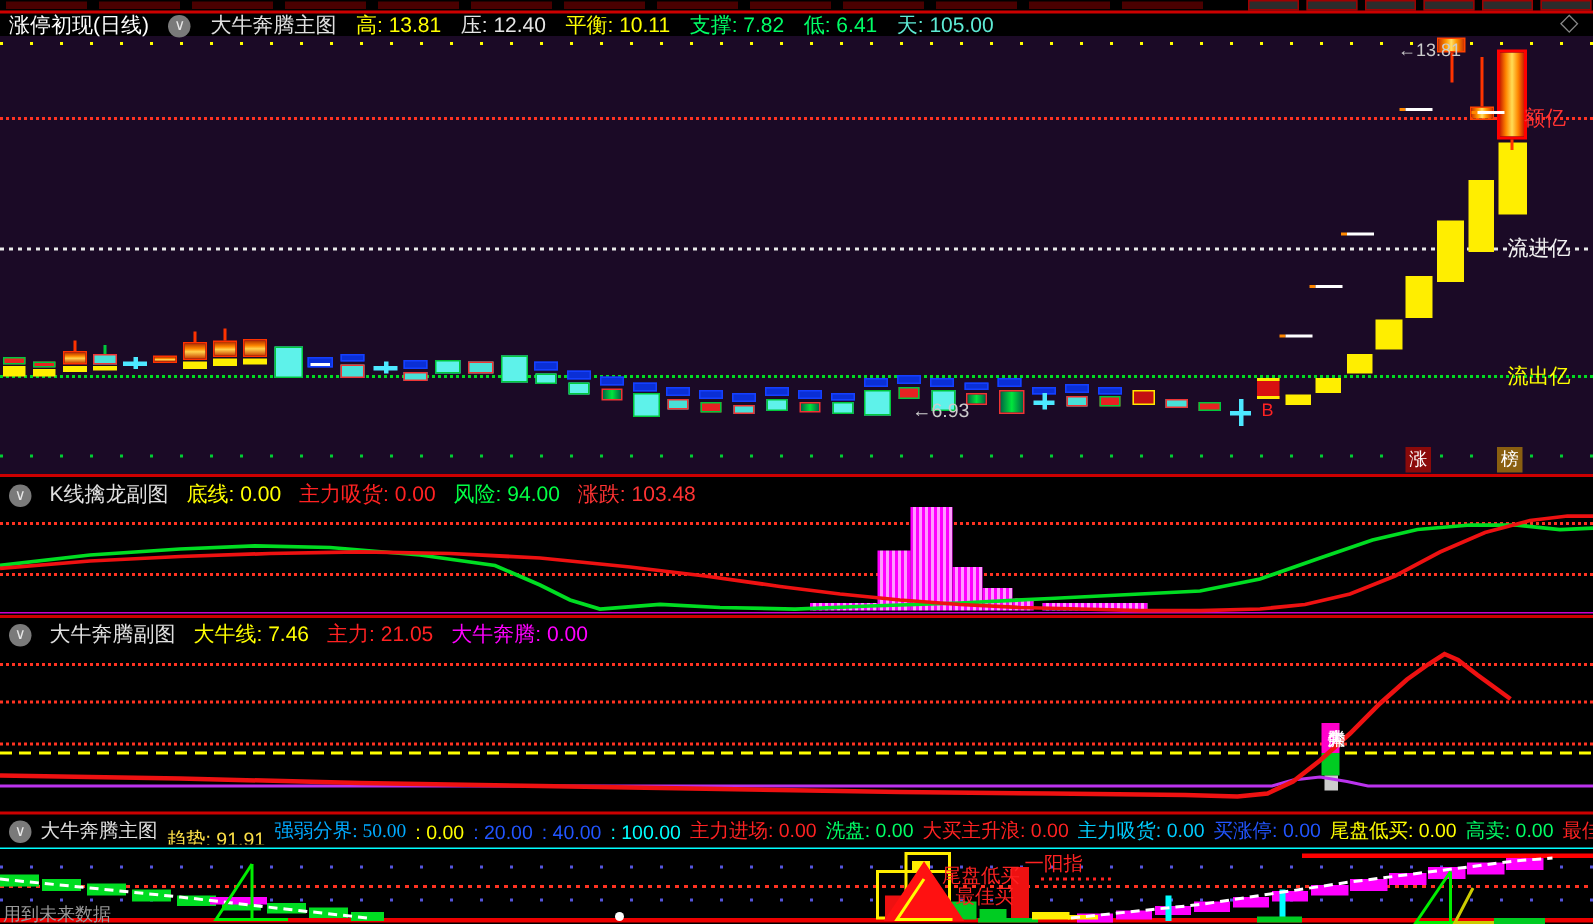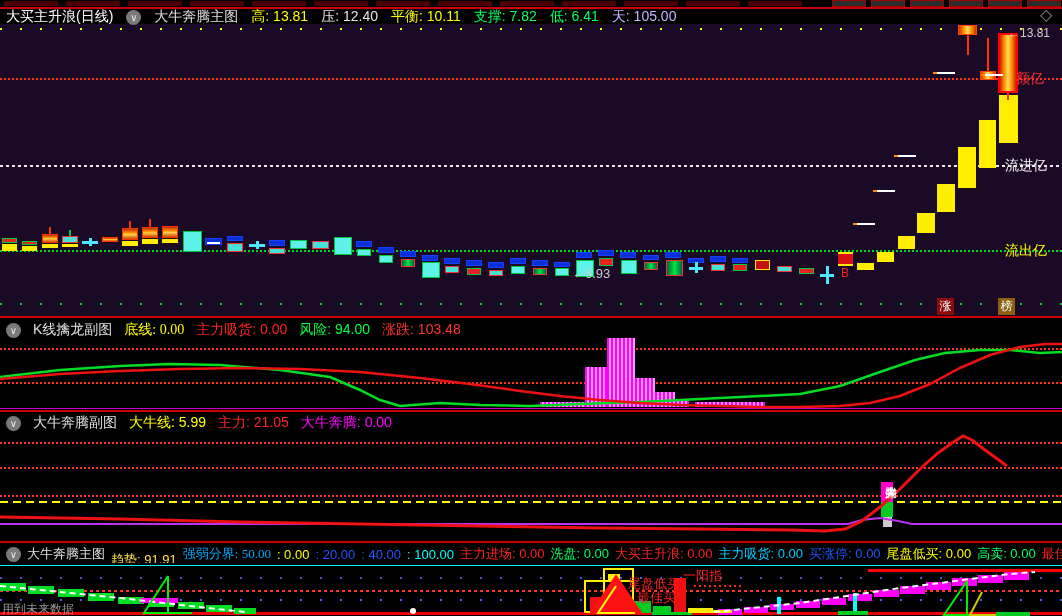--- a/index.html
+++ b/index.html
@@ -48,42 +48,42 @@
       <div style="position: absolute; left: 748px; top: 1px; width: 54px; height: 5px; background: rgb(74, 0, 0);"></div>
       <div style="position: absolute; left: 832px; top: 0px; width: 34px; height: 7px; background: rgb(44, 44, 44); border: 1px solid rgb(160, 0, 0);"></div>
       <div style="position: absolute; left: 871px; top: 0px; width: 34px; height: 7px; background: rgb(44, 44, 44); border: 1px solid rgb(160, 0, 0);"></div>
       <div style="position: absolute; left: 910px; top: 0px; width: 34px; height: 7px; background: rgb(44, 44, 44); border: 1px solid rgb(160, 0, 0);"></div>
       <div style="position: absolute; left: 949px; top: 0px; width: 34px; height: 7px; background: rgb(44, 44, 44); border: 1px solid rgb(160, 0, 0);"></div>
       <div style="position: absolute; left: 988px; top: 0px; width: 34px; height: 7px; background: rgb(44, 44, 44); border: 1px solid rgb(160, 0, 0);"></div>
       <div style="position: absolute; left: 1027px; top: 0px; width: 34px; height: 7px; background: rgb(44, 44, 44); border: 1px solid rgb(160, 0, 0);"></div>
     </div>
   <div id="main-bg" class="abs" style="left: 0px; top: 24px; width: 1062px; height: 292px; background: rgb(27, 10, 38);"></div>
   <div id="hdr-main" class="fieldrow" style="left:6px;top:8px;height:18px;gap:13px;font-size:14px;width:1056px;">
-      <span style="color: rgb(255, 255, 255);">大买主升浪(日线)</span>
+      <span style="color: rgb(255, 255, 255);">涨停初现(日线)</span>
       <span class="chev">∨</span>
       <span style="color: rgb(224, 224, 224);">大牛奔腾主图</span>
       <span style="color: rgb(255, 255, 0);">高: 13.81</span>
       <span style="color: #e5e5e5;">压: 12.40</span>
       <span style="color: rgb(255, 255, 0);">平衡: 10.11</span>
       <span style="color: rgb(0, 255, 102);">支撑: 7.82</span>
       <span style="color: rgb(0, 255, 102);">低: 6.41</span>
-      <span style="color: #c4b5fd;">天: 105.00</span>
+      <span style="color: #5eead4;">天: 105.00</span>
     </div>
   <div id="hdr-p2" class="fieldrow" style="left:6px;top:321px;height:18px;gap:12px;font-size:14px;width:1056px;">
       <span class="chev">∨</span>
       <span style="color: rgb(224, 224, 224);">K线擒龙副图</span>
-      <span style="color: rgb(255, 255, 0); font-family: Liberation Serif, serif;">底线: 0.00</span>
+      <span style="color: rgb(255, 255, 0);">底线: 0.00</span>
       <span style="color: rgb(255, 34, 34);">主力吸货: 0.00</span>
       <span style="color: rgb(0, 255, 68);">风险: 94.00</span>
       <span style="color: rgb(255, 51, 51);">涨跌: 103.48</span>
     </div>
   <div id="hdr-p3" class="fieldrow" style="left:6px;top:414px;height:18px;gap:12px;font-size:14px;width:1056px;">
       <span class="chev">∨</span>
       <span style="color: rgb(224, 224, 224);">大牛奔腾副图</span>
-      <span style="color: rgb(255, 255, 0);">大牛线: 5.99</span>
+      <span style="color: rgb(255, 255, 0);">大牛线: 7.46</span>
       <span style="color: rgb(255, 34, 34);">主力: 21.05</span>
       <span style="color: rgb(255, 0, 255);">大牛奔腾: 0.00</span>
     </div>
   <div id="hdr-p4" class="fieldrow" style="left:6px;top:545px;height:18px;gap:6px;font-size:13px;width:1056px;">
       <span class="chev">∨</span>
       <span style="color: rgb(224, 224, 224);">大牛奔腾主图</span>
       <span style="color: #fde047; margin-top: 12px;">趋势: 91.91</span>
       <span style="color: rgb(0, 170, 255); font-family: Liberation Serif, serif;">强弱分界: 50.00</span>
       <span style="color: rgb(255, 255, 0);">: 0.00</span>
       <span style="color: rgb(34, 85, 255);">: 20.00</span>
@@ -203,22 +203,22 @@
     <div style="position: absolute; left: 877px; top: 190px; width: 18px; height: 2px; background: rgb(255, 255, 255);"></div>
     <div style="position: absolute; left: 894px; top: 155px; width: 4px; height: 2px; background: rgb(255, 136, 0);"></div>
     <div style="position: absolute; left: 898px; top: 155px; width: 18px; height: 2px; background: rgb(255, 255, 255);"></div>
     <div style="position: absolute; left: 933px; top: 72px; width: 4px; height: 2px; background: rgb(255, 136, 0);"></div>
     <div style="position: absolute; left: 937px; top: 72px; width: 18px; height: 2px; background: rgb(255, 255, 255);"></div>
     <div style="position: absolute; left: 981px; top: 74px; width: 4px; height: 2px; background: rgb(255, 136, 0);"></div>
     <div style="position: absolute; left: 985px; top: 74px; width: 18px; height: 2px; background: rgb(255, 255, 255);"></div>
     <div style="position: absolute; left: 1016px; top: 70px; color: rgb(255, 51, 51); font-size: 14px; white-space: nowrap;">额亿</div>
     <div style="position: absolute; left: 1005px; top: 157px; color: rgb(240, 240, 240); font-size: 14px; white-space: nowrap;">流进亿</div>
     <div style="position: absolute; left: 1005px; top: 242px; color: rgb(255, 255, 0); font-size: 14px; white-space: nowrap;">流出亿</div>
-    <div style="position: absolute; left: 1008px; top: 26px; color: rgb(204, 204, 204); font-size: 12px; white-space: nowrap;">←13.81</div>
-    <div style="position: absolute; left: 572px; top: 266px; color: rgb(204, 204, 204); font-size: 13px; white-space: nowrap;">←6.93</div>
+    <div style="position: absolute; left: 932px; top: 26px; color: rgb(204, 204, 204); font-size: 12px; white-space: nowrap;">←13.81</div>
+    <div style="position: absolute; left: 608px; top: 266px; color: rgb(204, 204, 204); font-size: 13px; white-space: nowrap;">←6.93</div>
     <div style="position: absolute; left: 841px; top: 266px; color: rgb(255, 34, 34); font-size: 12px; white-space: nowrap;">B</div>
     <div style="position: absolute; left: 1040px; top: 5px; color: rgb(136, 136, 136); font-size: 16px; white-space: nowrap;">◇</div>
     <div class="badge" style="position: absolute; left: 937px; top: 298px; background: rgb(139, 10, 10);">涨</div>
     <div class="badge" style="position: absolute; left: 998px; top: 298px; background: rgb(138, 95, 16);">榜</div>
     <div style="position: absolute; left: 0px; top: 348px; width: 1062px; height: 2px; background-image: repeating-linear-gradient(90deg, rgb(255, 51, 34) 0px, rgb(255, 51, 34) 2px, transparent 2px, transparent 4px);"></div>
     <div style="position: absolute; left: 0px; top: 382px; width: 1062px; height: 2px; background-image: repeating-linear-gradient(90deg, rgb(255, 51, 34) 0px, rgb(255, 51, 34) 2px, transparent 2px, transparent 4px);"></div>
     <div style="position: absolute; left: 0px; top: 408px; width: 1062px; height: 1px; background: rgb(204, 0, 204);"></div>
     <div class="mbar" style="position: absolute; left: 585px; top: 367px; width: 22px; height: 40px;"></div>
     <div class="mbar" style="position: absolute; left: 607px; top: 338px; width: 28px; height: 69px;"></div>
     <div class="mbar" style="position: absolute; left: 635px; top: 378px; width: 20px; height: 29px;"></div>

